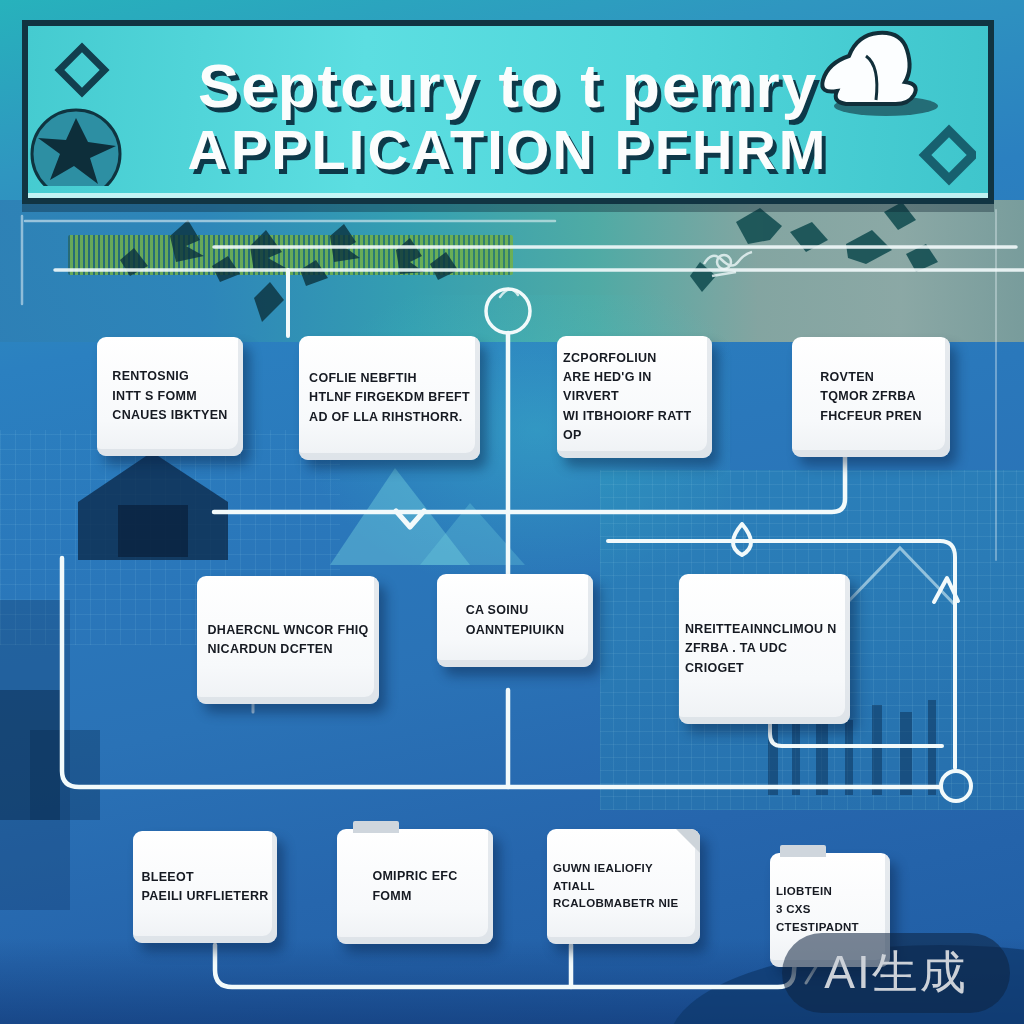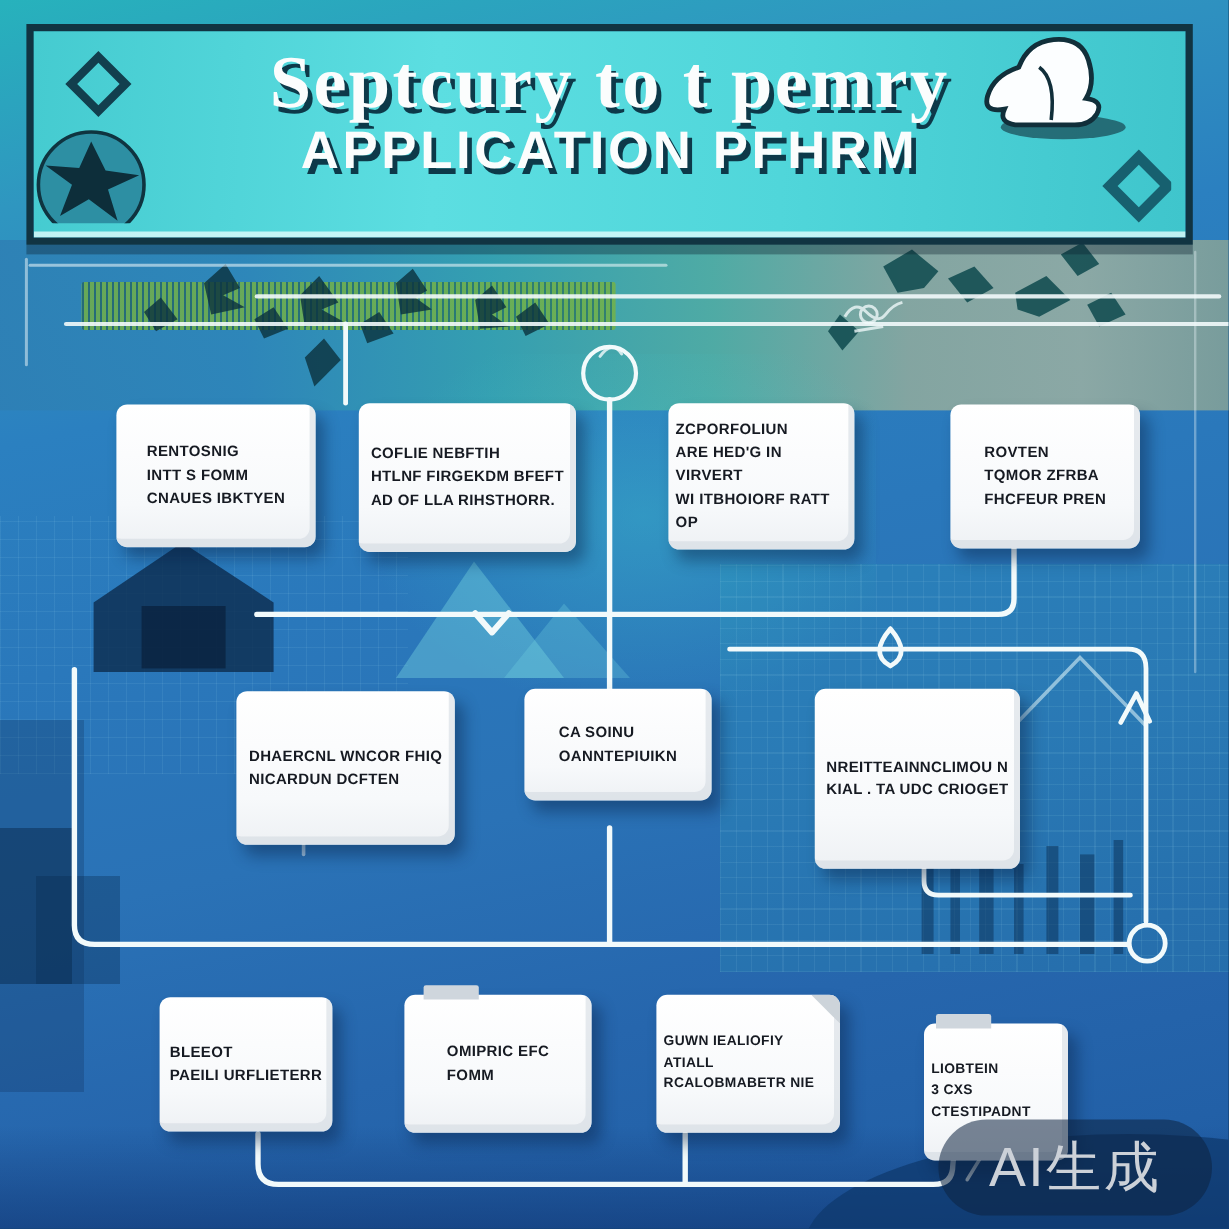--- a/index.html
+++ b/index.html
@@ -25,22 +25,22 @@
                      repeating-linear-gradient(90deg, rgba(190,240,245,.09) 0 1px, transparent 1px 13px); }
   .leftshade { position:absolute; left:0; top:600px; width:70px; height:310px; background:rgba(10,40,80,.25); }
   .bottomshade { position:absolute; left:0; top:938px; width:1024px; height:86px;
     background:linear-gradient(rgba(18,62,132,0), rgba(14,48,108,.55)); }
   
   .banner { position:absolute; left:22px; top:20px; width:960px; height:172px; z-index:5; overflow:hidden;
     background:linear-gradient(93deg,#45cbd0,#5cdee1 35%,#50d6da 65%,#3fc5cc);
     border:6px solid #113442;
     box-shadow:0 8px 0 rgba(9,30,42,.35), inset 0 -5px 0 rgba(235,255,255,.75); }
   .title { position:absolute; left:0; top:0; width:100%; text-align:center; color:#fbfdfd; font-weight:800; }
-  .t1 { font-size:62px; margin-top:8px; letter-spacing:2px; text-shadow:4px 5px 0 #0d3949;font-family:Liberation Serif, serif; }
-  .t2 { font-size:44px; margin-top:-4px; letter-spacing:3px; text-shadow:4px 5px 0 #0d3949; }
+  .t1 { font-size:62px; margin-top:24px; letter-spacing:2px; text-shadow:4px 5px 0 #0d3949; }
+  .t2 { font-size:56px; margin-top:-4px; letter-spacing:3px; text-shadow:4px 5px 0 #0d3949; }
   .banner-icons { position:absolute; left:0; top:0; width:948px; height:160px; }
   
   .node { position:absolute; z-index:4; border-radius:9px;
     background:linear-gradient(180deg,#ffffff 0%,#f7f9fb 70%,#eef1f4 100%);
     box-shadow:7px 9px 12px rgba(8,32,66,.42), inset -5px -7px 0 rgba(205,213,221,.5);
     display:flex; align-items:center; justify-content:center; }
   .node-text { font-size:12.5px; font-weight:700; line-height:1.55; color:#161a22;
     text-align:left; letter-spacing:.3px; padding:4px 6px; }
   .node-text.small { font-size:11.5px; }
   .tab { position:absolute; top:-8px; width:46px; height:12px; background:#cfd6dd; border-radius:2px 2px 0 0; }
@@ -165,21 +165,21 @@
         <path d="M838,30 q14,10 10,44" fill="none" stroke="#112f3a" stroke-width="3"></path>
       </g>
       <rect x="904" y="112" width="34" height="34" transform="rotate(45 921 129)" fill="none" stroke="#17606f" stroke-width="9"></rect>
     </svg>
     <div class="title">
       <div class="t1">Septcury to t pemry</div>
       <div class="t2">APPLICATION PFHRM</div>
     </div>
   </div>
 
-  <div class="node" style="left:97px;top:337px;width:166px;height:119px">
+  <div class="node" style="left:97px;top:337px;width:146px;height:119px">
     <div class="node-text">
       <div>RENTOSNIG</div>
       <div>INTT S FOMM</div>
       <div>CNAUES IBKTYEN</div>
     </div>
   </div>
   <div class="node" style="left:299px;top:336px;width:181px;height:124px">
     <div class="node-text">
       <div>COFLIE NEBFTIH</div>
       <div>HTLNF FIRGEKDM BFEFT</div>
@@ -209,21 +209,21 @@
   </div>
   <div class="node" style="left:437px;top:574px;width:156px;height:93px">
     <div class="node-text">
       <div>CA SOINU</div>
       <div>OANNTEPIUIKN</div>
     </div>
   </div>
   <div class="node" style="left:679px;top:574px;width:171px;height:150px">
     <div class="node-text">
       <div>NREITTEAINNCLIMOU N</div>
-      <div>KIAL . TA UDC CRIOGET</div>
+      <div>ZFRBA . TA UDC CRIOGET</div>
     </div>
   </div>
 
   <div class="node" style="left:133px;top:831px;width:144px;height:112px">
     <div class="node-text">
       <div>BLEEOT</div>
       <div>PAEILI URFLIETERR</div>
     </div>
   </div>
   <div class="node" style="left:337px;top:829px;width:156px;height:115px">

